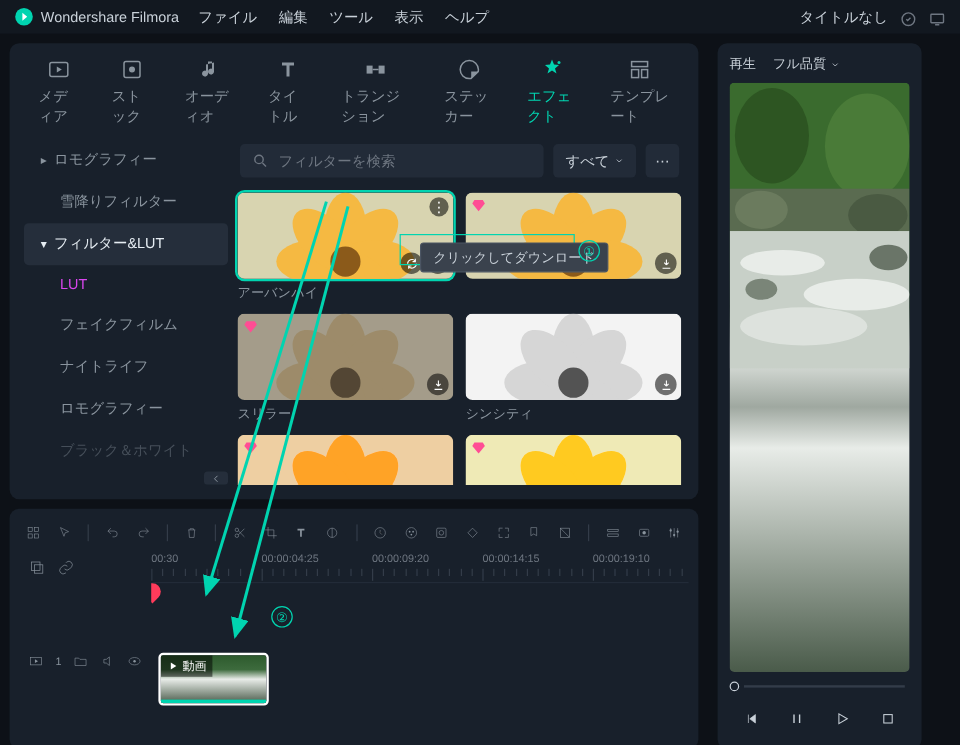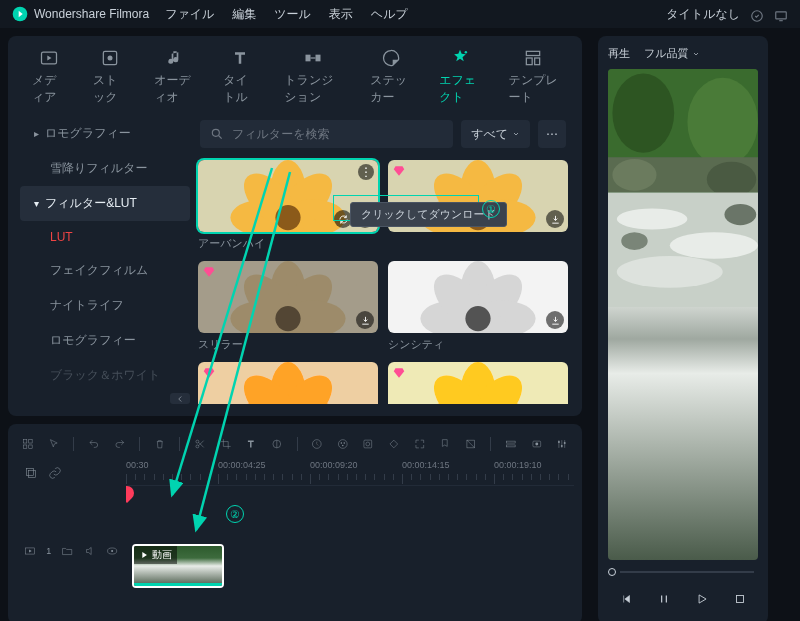--- a/index.html
+++ b/index.html
@@ -24,21 +24,21 @@
   .panel-left { width: 590px; }
   .panel-right { width: 170px; background: #18202b; border-radius: 8px; margin: 8px 8px 8px 0; padding: 10px; display: flex; flex-direction: column; }
   
   .body { flex: 1; display: flex; gap: 6px; overflow: hidden; }
   .sidebar { width: 170px; display: flex; flex-direction: column; }
   .side-item { padding: 9px 14px; color: #8a949e; cursor: pointer; border-radius: 4px; display: flex; align-items: center; }
   .side-item.expandable::before { content: "▸"; margin-right: 6px; font-size: 10px; }
   .side-item.open::before { content: "▾"; }
   .side-item.sel { background: #252e3b; color: #e6edf3; }
   .side-sub { padding-left: 30px; }
-  .side-sub.active { color: #ef4444; }
+  .side-sub.active { color: #d946ef; }
   .side-collapse { margin-top: auto; align-self: flex-end; width: 20px; height: 20px; background: #252e3b; border-radius: 3px; display: flex; align-items: center; justify-content: center; }
   
   .content { flex: 1; display: flex; flex-direction: column; }
   .searchbar { display: flex; align-items: center; gap: 8px; padding: 4px 4px 10px 4px; }
   .search { flex: 1; background: #222b38; border-radius: 4px; height: 28px; display: flex; align-items: center; padding: 0 10px; gap: 8px; color: #6e7681; }
   .pill { background: #222b38; border-radius: 4px; height: 28px; padding: 0 10px; display: flex; align-items: center; gap: 4px; }
   .dots { width: 28px; height: 28px; background: #222b38; border-radius: 4px; display: flex; align-items: center; justify-content: center; }
   
   .grid { display: grid; grid-template-columns: repeat(2, 1fr); gap: 10px; overflow-y: auto; padding: 2px; }
   .card { display: flex; flex-direction: column; gap: 4px; }

